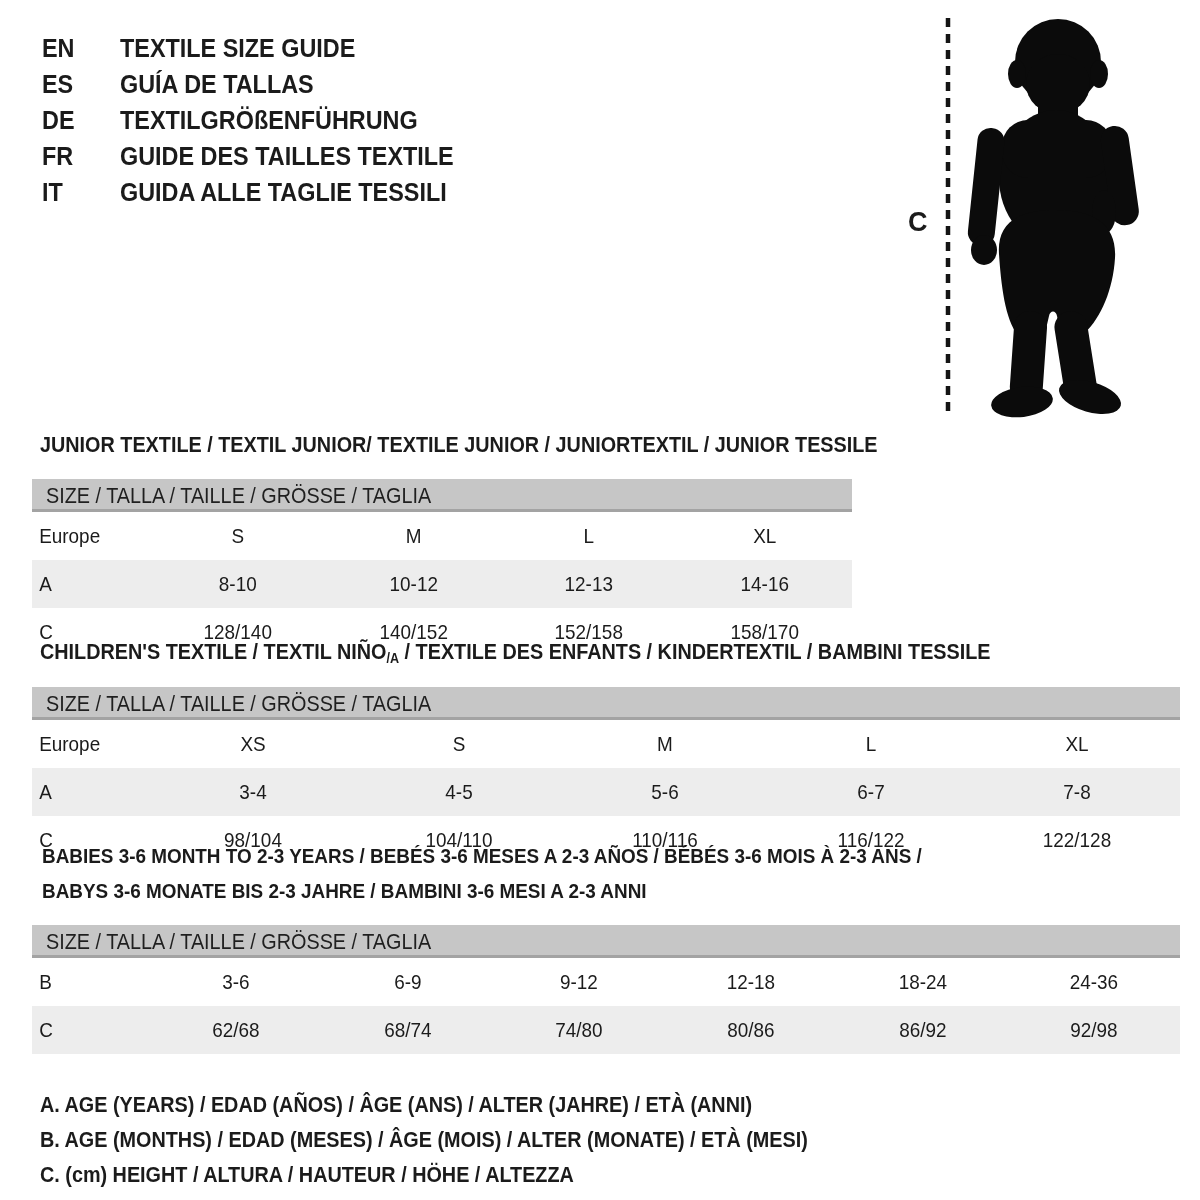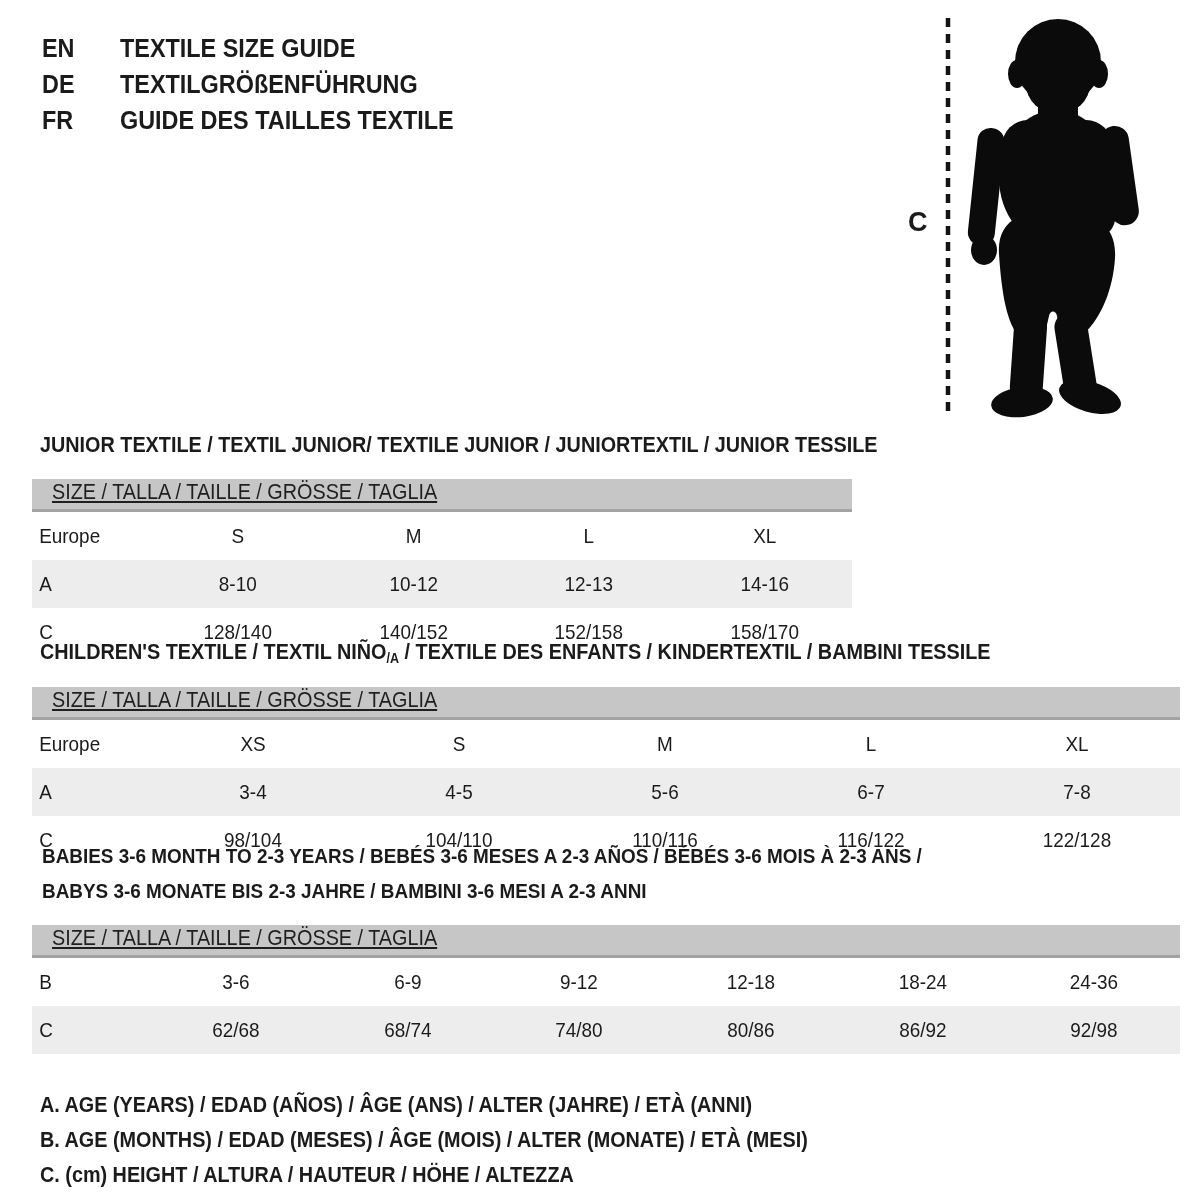--- a/index.html
+++ b/index.html
@@ -31,48 +31,56 @@
   #children-title { top: 639px; }
   .title-sub { font-size: 14px; vertical-align: -4px; }
   .babies-heading { position: absolute; left: 42px; top: 838px; font-size: 21px; font-weight: 700; line-height: 35px; }
   .babies-heading div { white-space: nowrap; transform: scaleX(0.9); transform-origin: 0 50%; }
 
   
   .tbl { position: absolute; left: 32px; }
   #tbl-junior   { top: 479px; width: 820px;  --n: 4; }
   #tbl-children { top: 687px; width: 1148px; --n: 5; }
   #tbl-babies   { top: 925px; width: 1148px; --n: 6; }
-  .band { height: 30px; display: flex; align-items: flex-start; padding-left: 20px;
+  .band { height: 30px; display: flex; align-items: flex-end; padding-left: 14px;
           background: #c6c6c6; border-bottom: 3px solid #a3a3a3;
-          font-size: 22px; color: #1f1f1f; text-decoration: underline; }
+          font-size: 22px; color: #1f1f1f; }
   .trow { display: grid; grid-template-columns: 118px repeat(var(--n), 1fr);
           align-items: center; height: 48px; font-size: 21px; }
   .trow.shaded { background: #ededed; }
   .cell { text-align: center; transform: scaleX(0.9); transform-origin: 50% 50%; white-space: nowrap; }
   .cell.lbl { text-align: left; padding-left: 8px; transform-origin: 0 50%; }
 
   
   .legend { position: absolute; left: 40px; top: 1087px; font-size: 22px; font-weight: 700; line-height: 35px; }
   .legend div { white-space: nowrap; transform: scaleX(0.9); transform-origin: 0 50%; }
 </style>
 </head>
 <body>
 
 <div class="langs">
   <div class="lang-row">
     <span class="lang-code cn ol">EN</span>
     <span class="cn ol">TEXTILE SIZE GUIDE</span>
   </div>
   <div class="lang-row">
+    <span class="lang-code cn ol">ES</span>
+    <span class="cn ol">GUÍA DE TALLAS</span>
+  </div>
+  <div class="lang-row">
     <span class="lang-code cn ol">DE</span>
     <span class="cn ol">TEXTILGRÖßENFÜHRUNG</span>
   </div>
   <div class="lang-row">
     <span class="lang-code cn ol">FR</span>
     <span class="cn ol">GUIDE DES TAILLES TEXTILE</span>
+  </div>
+  <div class="lang-row">
+    <span class="lang-code cn ol">IT</span>
+    <span class="cn ol">GUIDA ALLE TAGLIE TESSILI</span>
   </div>
 </div>
 
 <svg class="dim-line" width="8" height="402">
   <line x1="4" y1="2" x2="4" y2="400" stroke="#141414" stroke-width="4.5" stroke-dasharray="9 7"></line>
 </svg>
 <div class="dim-label">C</div>
 <svg class="silhouette" width="185" height="406" viewBox="0 0 185 406">
   <g fill="#0b0b0b">
     <circle cx="96" cy="46" r="43"></circle>

